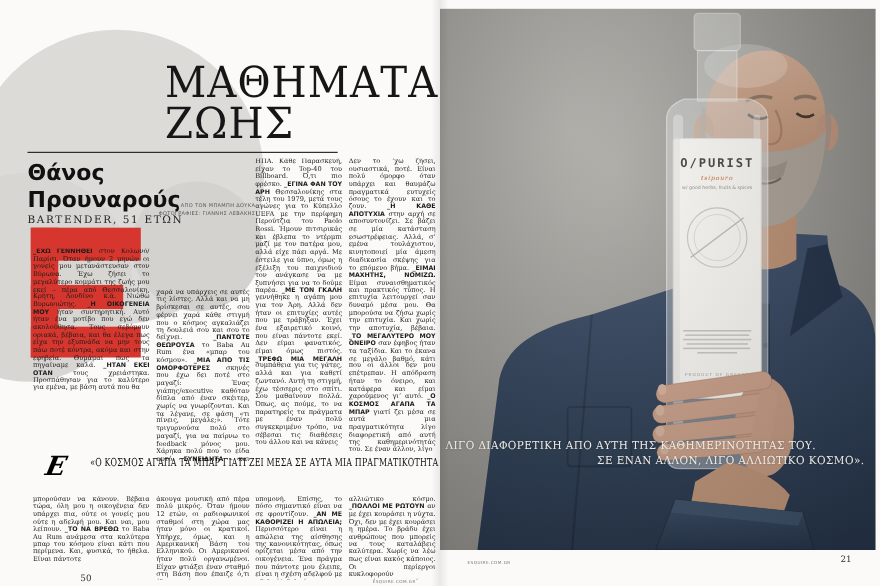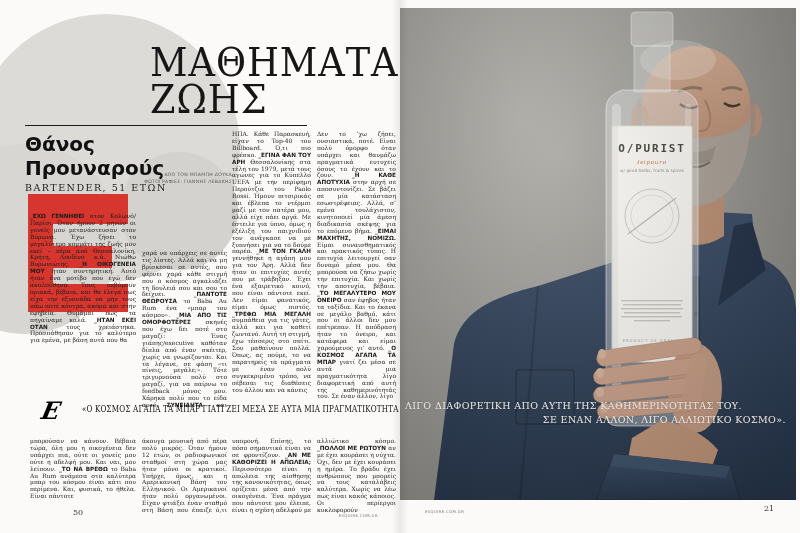--- a/index.html
+++ b/index.html
@@ -1,19 +1,19 @@
 <!DOCTYPE html>
 <html><head>
 <meta charset="utf-8">
 <style>
   html,body{margin:0;padding:0;background:#e9e8e5;}
   .spread{position:relative;width:800px;height:533px;background:#fbfaf8;overflow:hidden;
           font-family:"DejaVu Serif",serif;}
   
-  .left-page{position:absolute;left:0;top:4px;width:400px;height:386px;}
+  .left-page{position:absolute;left:0;top:17px;width:400px;height:386px;}
   .circle{position:absolute;border-radius:50%;z-index:0;}
   .circleA{left:-28px;top:10px;width:268px;height:268px;background:#dcdbd8;}
   .circleC{left:-70px;top:140px;width:190px;height:190px;background:#d7d6d2;}
   .circleB{left:120px;top:148px;width:118px;height:118px;background:#d3d2ce;}
   .title{position:absolute;left:150px;top:40px;z-index:2;font-size:39px;line-height:37px;
          letter-spacing:1px;color:#161616;transform:scaleX(0.94);transform-origin:left top;}
   .rule{position:absolute;left:25px;top:121px;width:282px;height:1.3px;background:#1a1a1a;z-index:2;}
   .byline{position:absolute;left:25px;top:128px;width:210px;z-index:2;}
   .byline-name{font-family:"DejaVu Sans",sans-serif;font-weight:700;font-size:20px;color:#101010;}
   .byline-role{font-size:9.5px;letter-spacing:1.5px;margin-top:2px;color:#222;}

